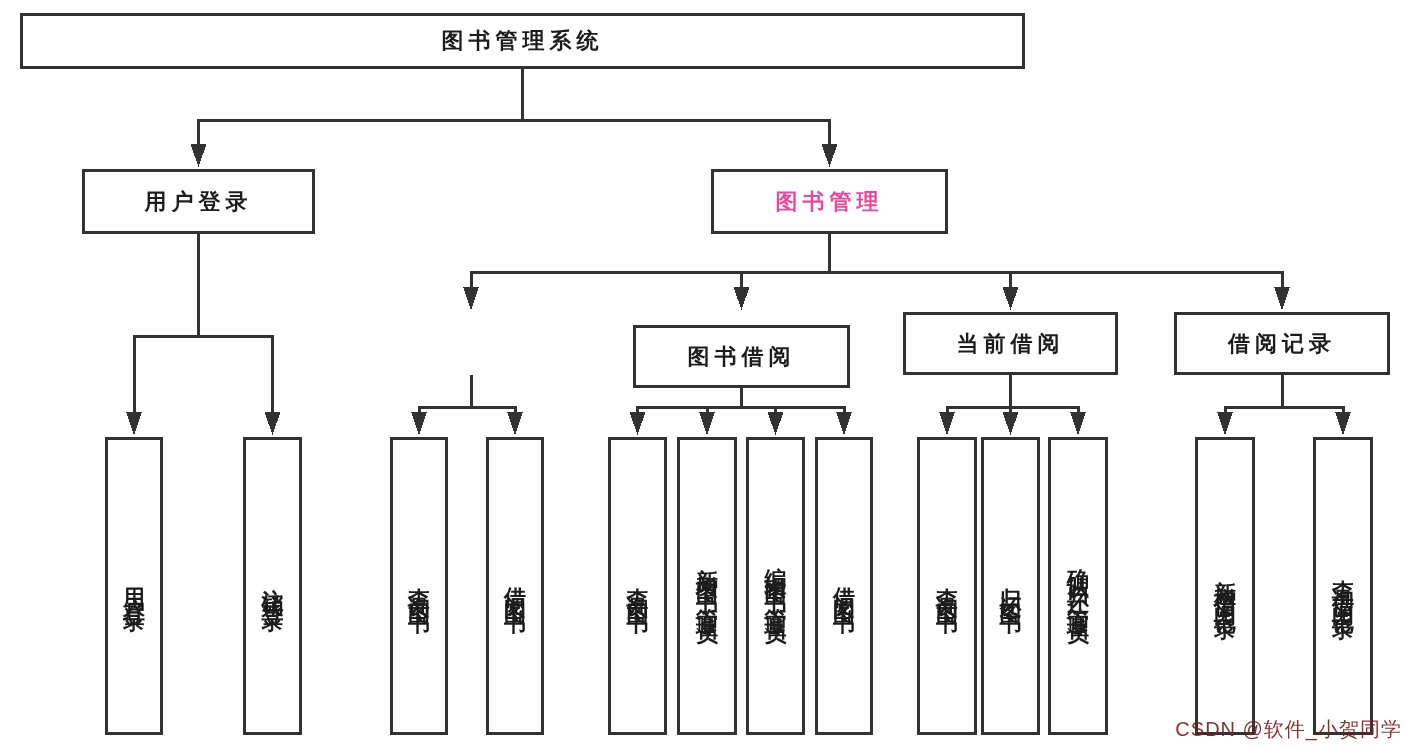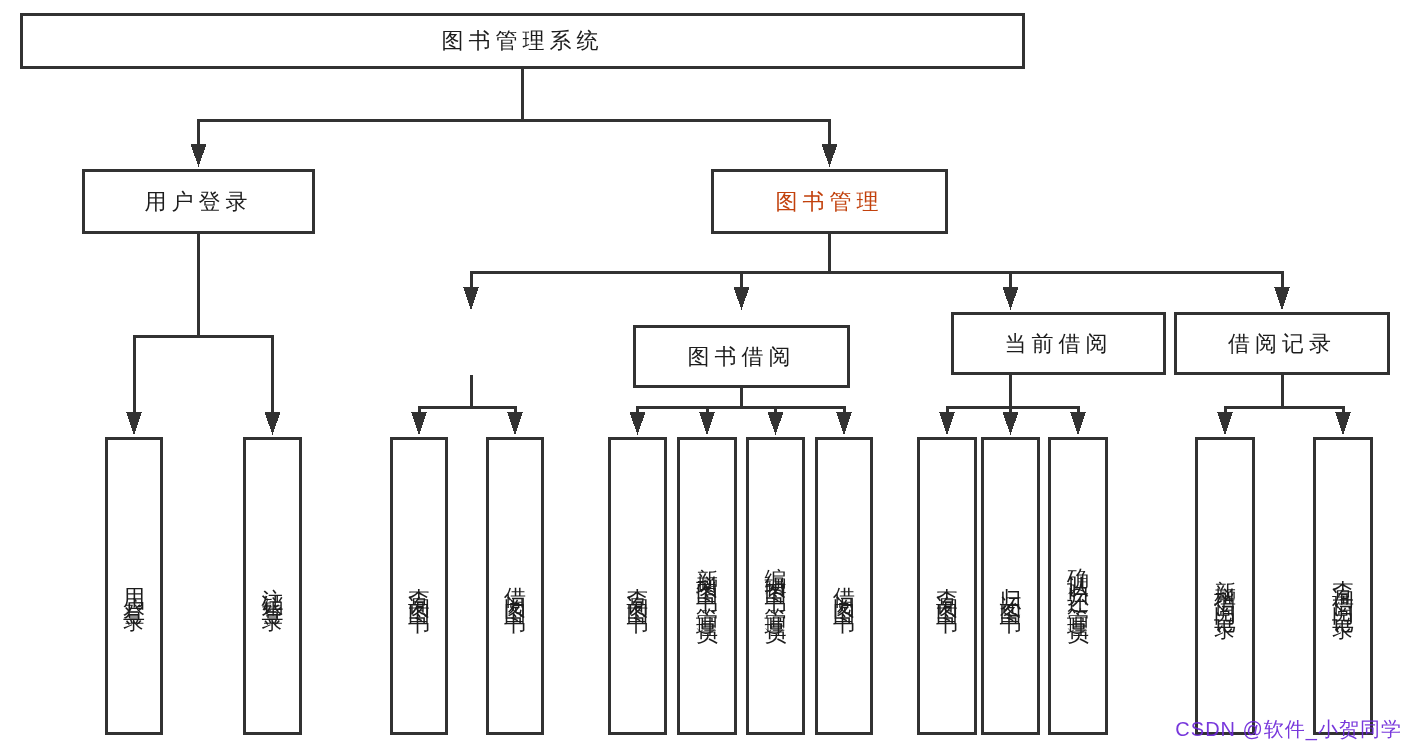--- a/index.html
+++ b/index.html
@@ -9,20 +9,21 @@
     font-family:"Liberation Sans","DejaVu Sans",sans-serif;
   }
   #connector-svg{position:absolute;left:0;top:0;width:1405px;height:747px;}
   .node{
     position:absolute;box-sizing:border-box;background:#ffffff;
     border:3px solid #323232;display:flex;align-items:center;justify-content:center;
   }
   .node .label{
     font-size:22px;letter-spacing:5px;color:#1c1c1c;white-space:nowrap;
     text-align:center;
+    font-weight:bold;
   }
   .node.vertical .label{
     writing-mode:vertical-rl;text-orientation:mixed;
     letter-spacing:8px;line-height:1;white-space:normal;
   }
   #watermark{
     position:absolute;right:3px;bottom:4px;z-index:10;
     font-size:20px;letter-spacing:1px;color:#9b9b9b;opacity:.92;
   }
 </style>
@@ -77,34 +78,34 @@
       <polygon points="1010.5,435 1002.5,412 1018.5,412" fill="#323232"></polygon>
       <line x1="1078" y1="407" x2="1078" y2="416" stroke="#323232" stroke-width="3"></line>
       <polygon points="1078,435 1070,412 1086,412" fill="#323232"></polygon>
       <line x1="1282" y1="375" x2="1282" y2="407" stroke="#323232" stroke-width="3"></line>
       <line x1="1223.5" y1="407" x2="1344.5" y2="407" stroke="#323232" stroke-width="3"></line>
       <line x1="1225" y1="407" x2="1225" y2="416" stroke="#323232" stroke-width="3"></line>
       <polygon points="1225,435 1217,412 1233,412" fill="#323232"></polygon>
       <line x1="1343" y1="407" x2="1343" y2="416" stroke="#323232" stroke-width="3"></line>
       <polygon points="1343,435 1335,412 1351,412" fill="#323232"></polygon>
     </svg>
-  <div id="watermark" style="color: #6d28d9;">CSDN @软件_小贺同学</div>
+  <div id="watermark" style="color: #7f1d1d;">CSDN @软件_小贺同学</div>
 <div class="node" style="left: 20px; top: 13px; width: 1005px; height: 56px; border-color: rgb(50, 50, 50);">
       <span class="label" style="color: rgb(28, 28, 28);">图书管理系统</span>
     </div>
     <div class="node" style="left: 82px; top: 169px; width: 233px; height: 65px; border-color: rgb(50, 50, 50);">
       <span class="label" style="color: rgb(28, 28, 28);">用户登录</span>
     </div>
     <div class="node" style="left: 711px; top: 169px; width: 237px; height: 65px; border-color: rgb(50, 50, 50);">
-      <span class="label" style="color: #c2410c;">图书管理</span>
+      <span class="label" style="color: #ec4899;">图书管理</span>
     </div>
     <div class="node" style="left: 633px; top: 325px; width: 217px; height: 63px; border-color: rgb(50, 50, 50);">
       <span class="label" style="color: rgb(28, 28, 28);">图书借阅</span>
     </div>
-    <div class="node" style="left: 903px; top: 312px; width: 215px; height: 63px; border-color: rgb(50, 50, 50); margin-left: 48px;">
+    <div class="node" style="left: 903px; top: 312px; width: 215px; height: 63px; border-color: rgb(50, 50, 50);">
       <span class="label" style="color: rgb(28, 28, 28);">当前借阅</span>
     </div>
     <div class="node" style="left: 1174px; top: 312px; width: 216px; height: 63px; border-color: rgb(50, 50, 50);">
       <span class="label" style="color: rgb(28, 28, 28);">借阅记录</span>
     </div>
     <div class="node vertical" style="left: 105px; top: 437px; width: 58px; height: 298px; border-color: rgb(50, 50, 50);">
       <span class="label" style="color: rgb(28, 28, 28);">用户登录</span>
     </div>
     <div class="node vertical" style="left: 243px; top: 437px; width: 59px; height: 298px; border-color: rgb(50, 50, 50);">
       <span class="label" style="color: rgb(28, 28, 28);">注销登录</span>

